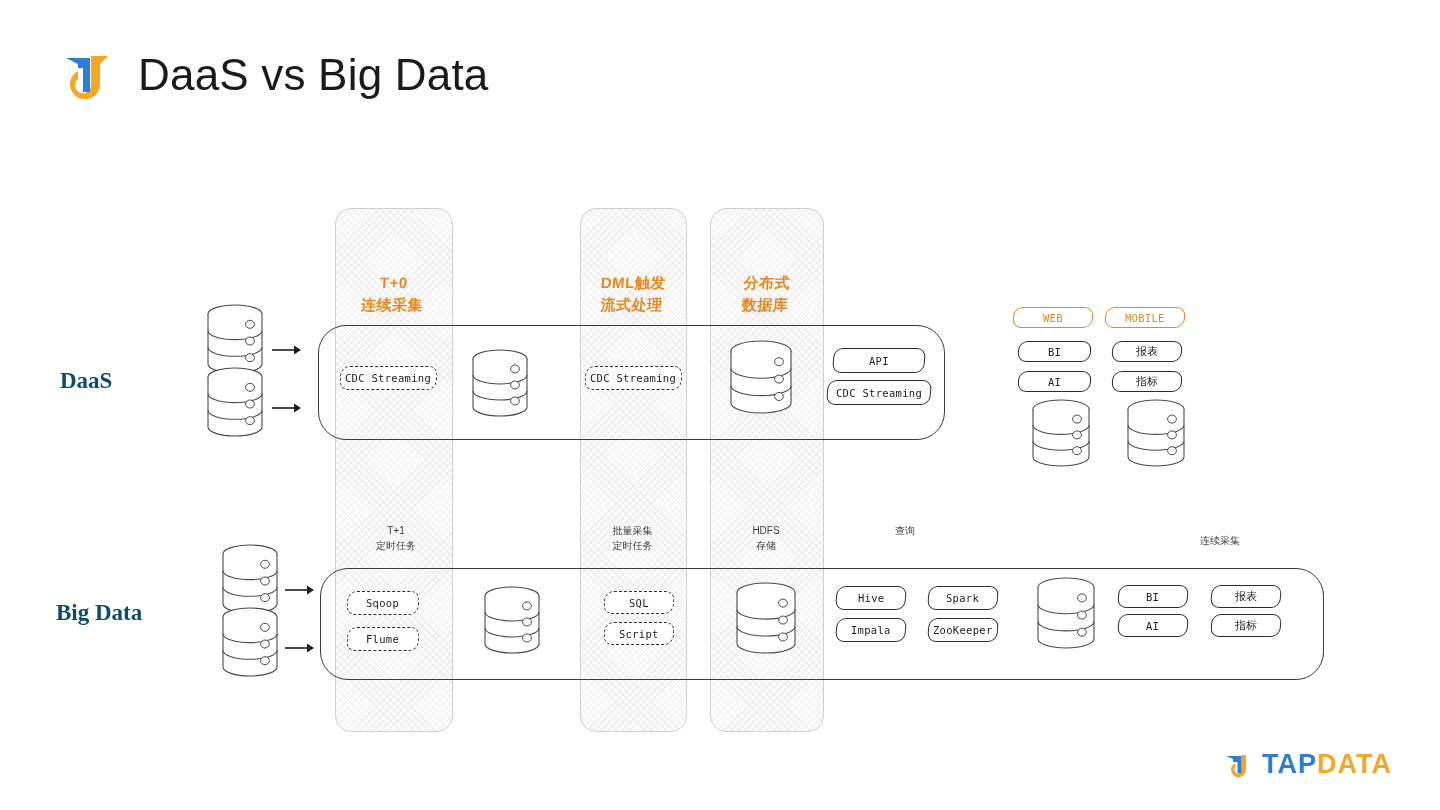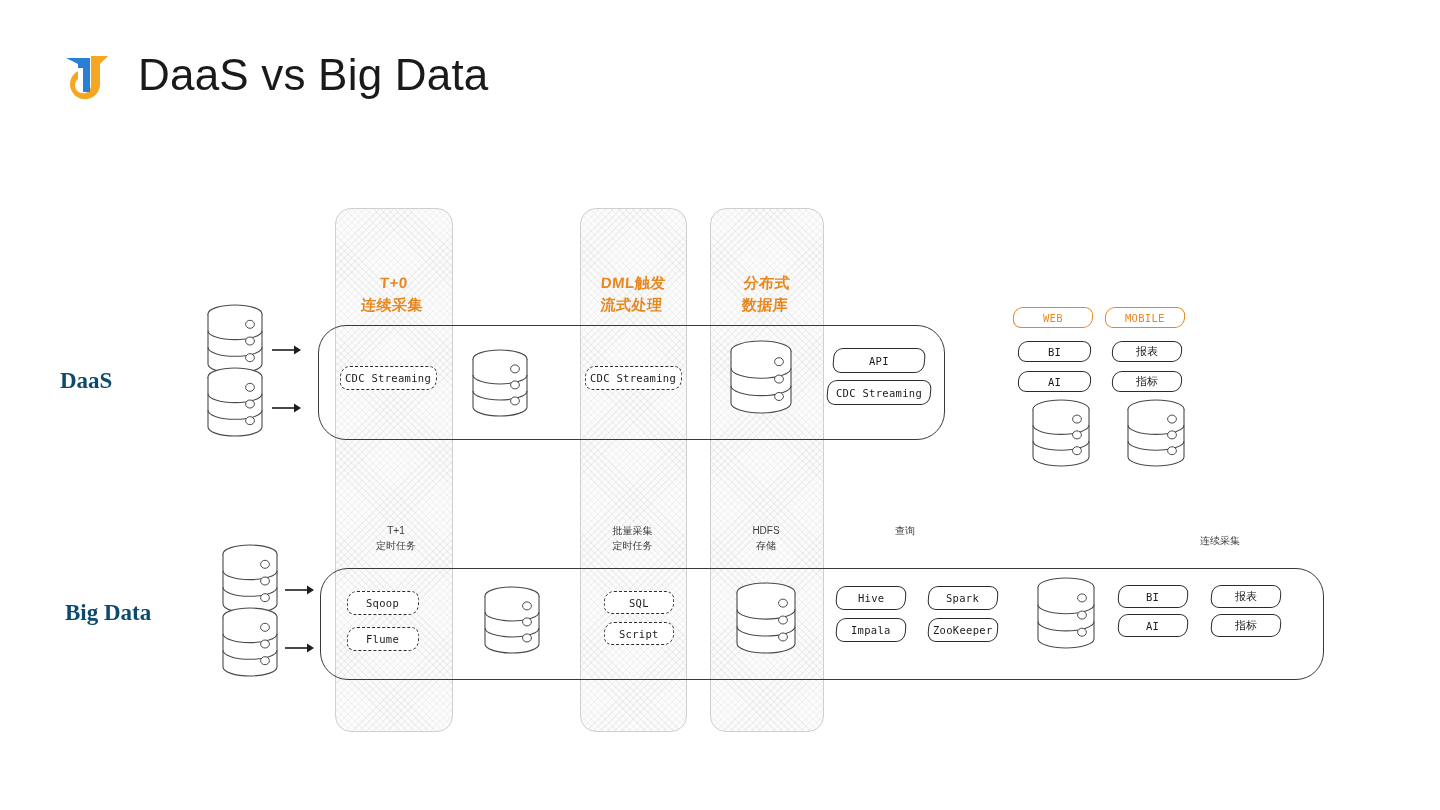--- a/index.html
+++ b/index.html
@@ -122,21 +122,21 @@
         <div>HDFS</div>
         <div>存储</div>
       </div>
       <div class="band-sub" style="left:855px;top:523px;width:100px;">
         <div>查询</div>
       </div>
       <div class="band-sub" style="left:1150px;top:533px;width:140px;">
         <div>连续采集</div>
       </div>
       <div class="row-label" style="left:60px;top:368px;">DaaS</div>
-      <div class="row-label" style="left:65px;top:600px;">Big Data</div>
+      <div class="row-label" style="left:56px;top:600px;">Big Data</div>
       <div class="db" style="left:207px;top:305px;">
         <svg width="56" height="70" viewBox="0 0 56 70">
           <ellipse cx="28" cy="8.96" rx="27" ry="8.96" fill="#fff" stroke="#4a4a4a" stroke-width="1.1"></ellipse>
           <path d="M1 8.96 L1 59.04 A 27 8.96 0 0 0 55 59.04 L 55 8.96" fill="#fff" stroke="#4a4a4a" stroke-width="1.1"></path>
           <path d="M1 25.653333333333332 A 27 8.96 0 0 0 55 25.653333333333332" fill="none" stroke="#4a4a4a" stroke-width="1.05"></path>
           <path d="M1 42.346666666666664 A 27 8.96 0 0 0 55 42.346666666666664" fill="none" stroke="#4a4a4a" stroke-width="1.05"></path>
           <ellipse cx="43" cy="19.309866666666665" rx="4.4" ry="4" fill="#fff" stroke="#4a4a4a" stroke-width="1"></ellipse>
           <ellipse cx="43" cy="36.0032" rx="4.4" ry="4" fill="#fff" stroke="#4a4a4a" stroke-width="1"></ellipse>
           <ellipse cx="43" cy="52.69653333333333" rx="4.4" ry="4" fill="#fff" stroke="#4a4a4a" stroke-width="1"></ellipse>
         </svg>
@@ -338,14 +338,23 @@
         <span>AI</span>
       </div>
       <div class="chip cn" style="left:1211px;top:585px;width:70px;height:23px;">
         <span>报表</span>
       </div>
       <div class="chip cn" style="left:1211px;top:614px;width:70px;height:23px;">
         <span>指标</span>
       </div>
     </div>
 
+  <div class="footer-logo">
+    <svg width="34" height="26" viewBox="0 0 34 26" style="margin-right:4px">
+      <path d="M2 4 L16 4 L16 10 L9 10 L9 7 Z" fill="#2A7FD4"></path>
+      <path d="M22 3 L22 17 A7.5 7.5 0 1 1 11 11 L11 15.5 A3.6 3.6 0 1 0 17.5 18 L17.5 3 Z" fill="#F5A623"></path>
+      <rect x="13.5" y="4" width="4" height="17" fill="#2A7FD4"></rect>
+    </svg>
+    <span class="fl-text fl-tap">TAP</span>
+    <span class="fl-text fl-data">DATA</span>
+  </div>
 
 </div>
 
 </body></html>

